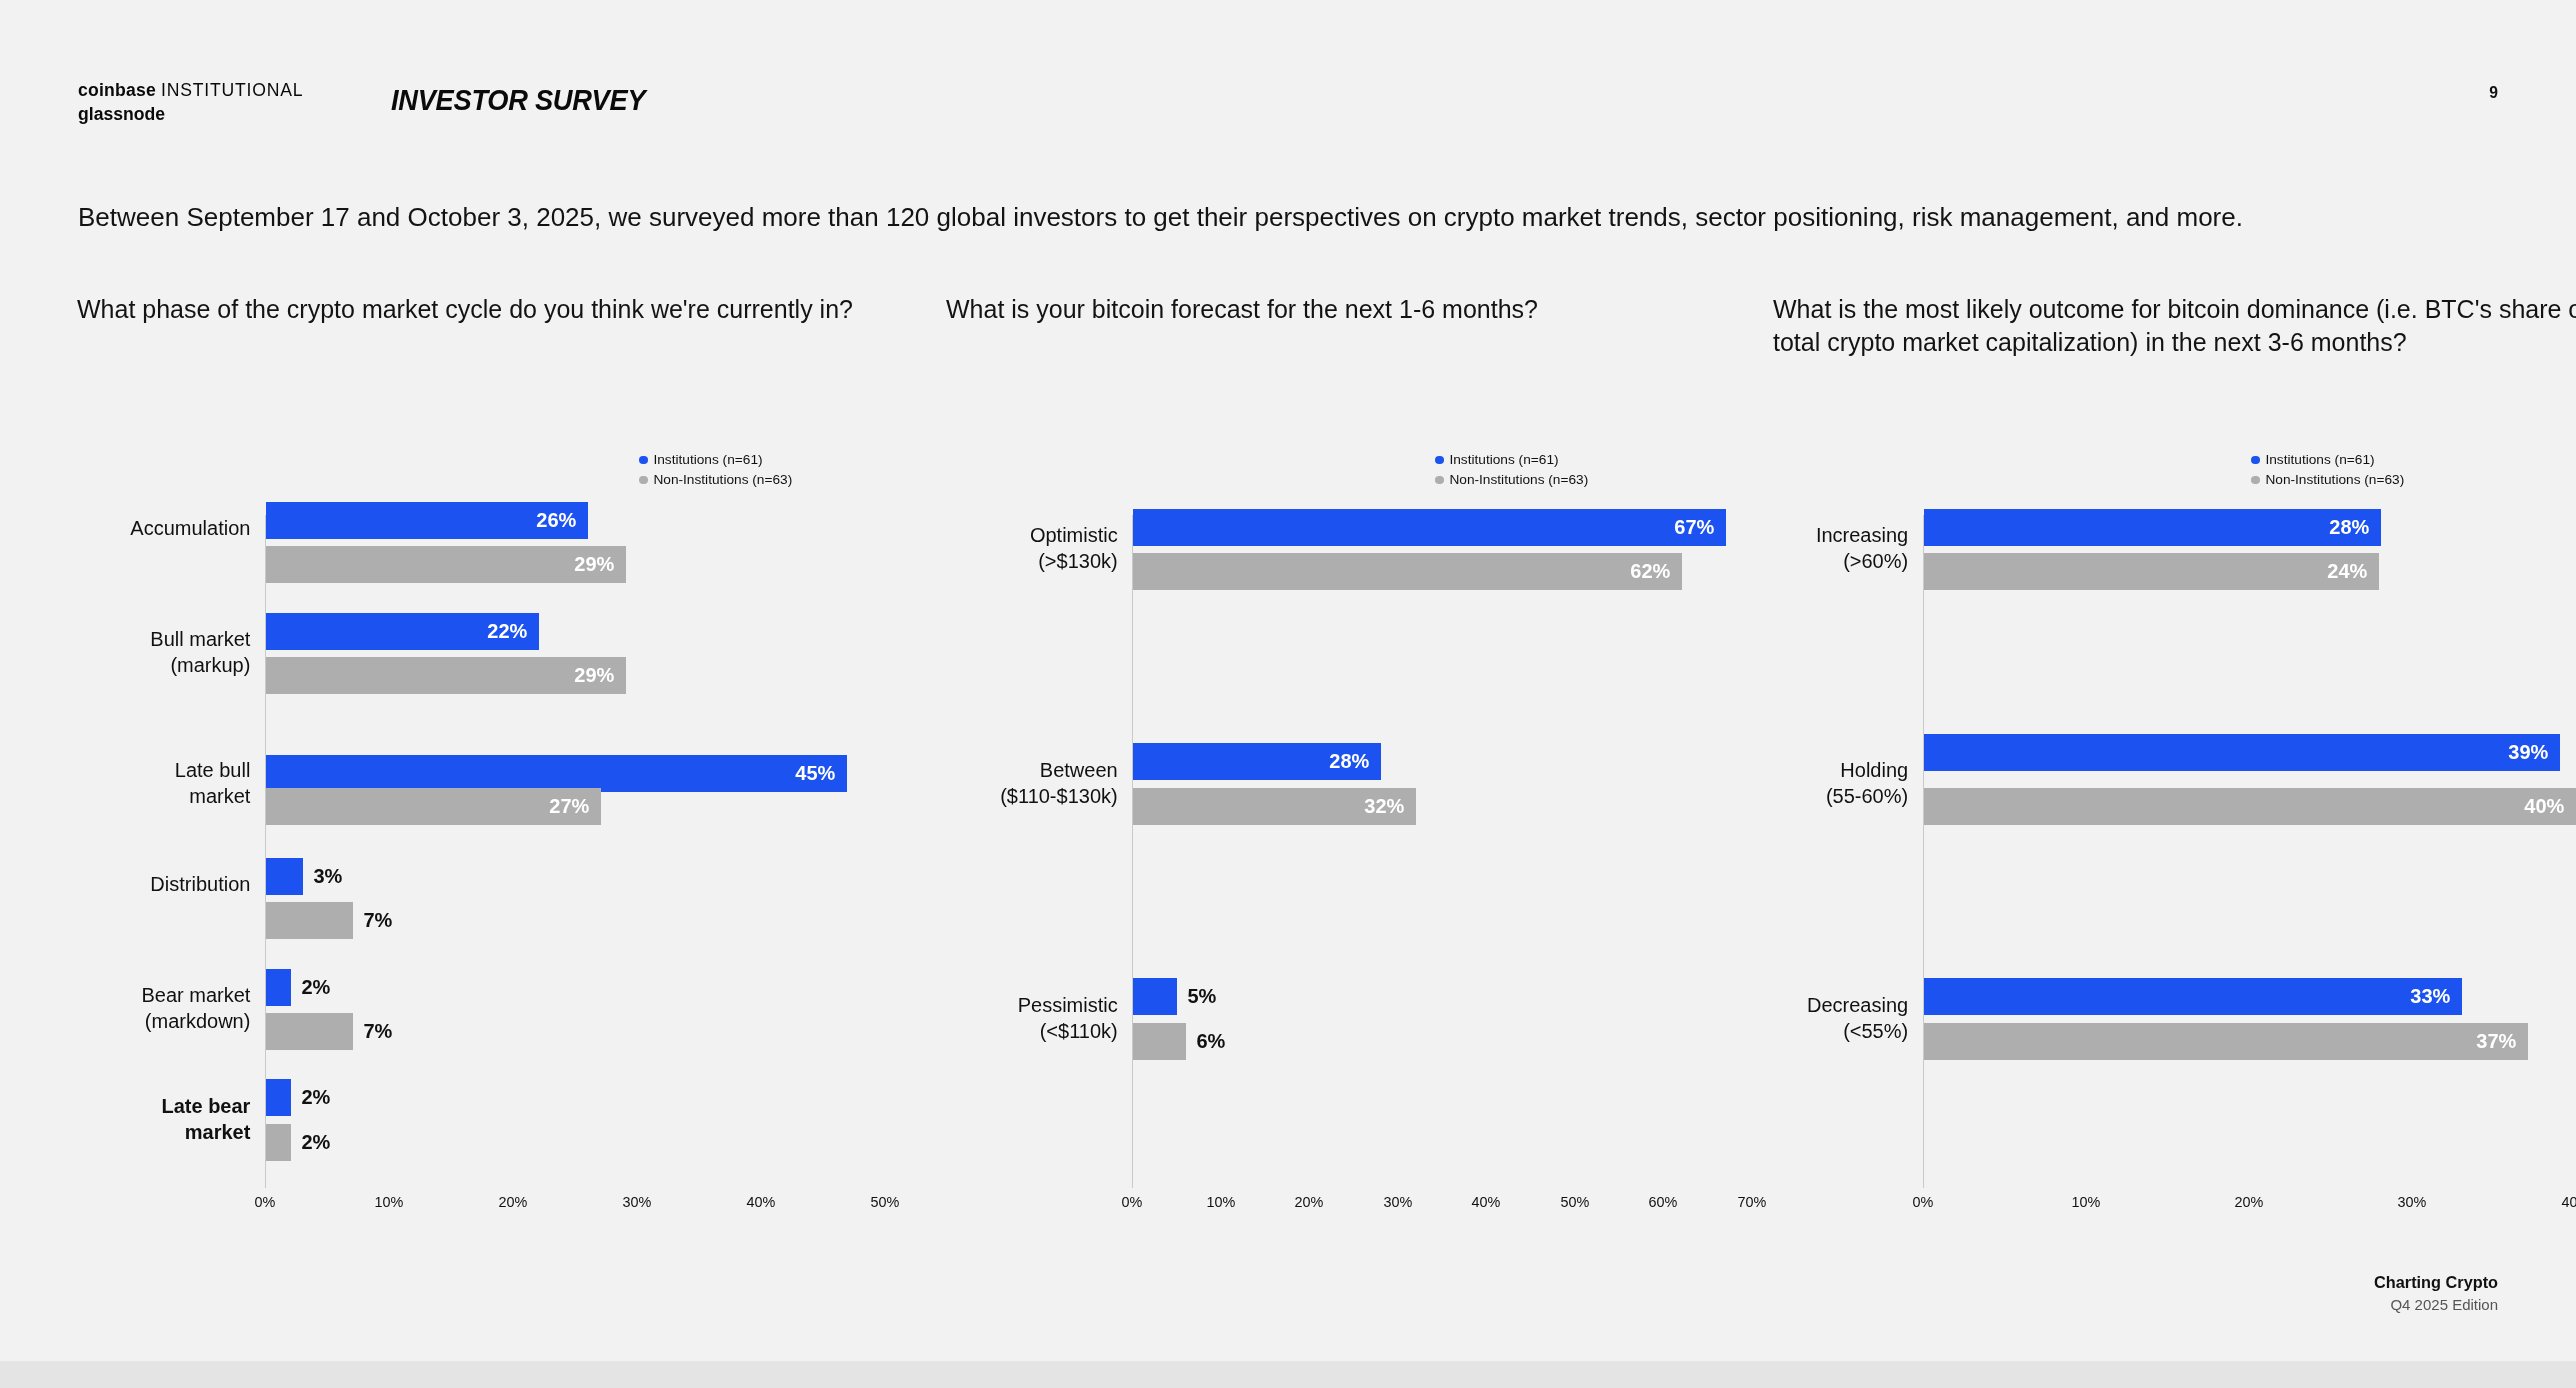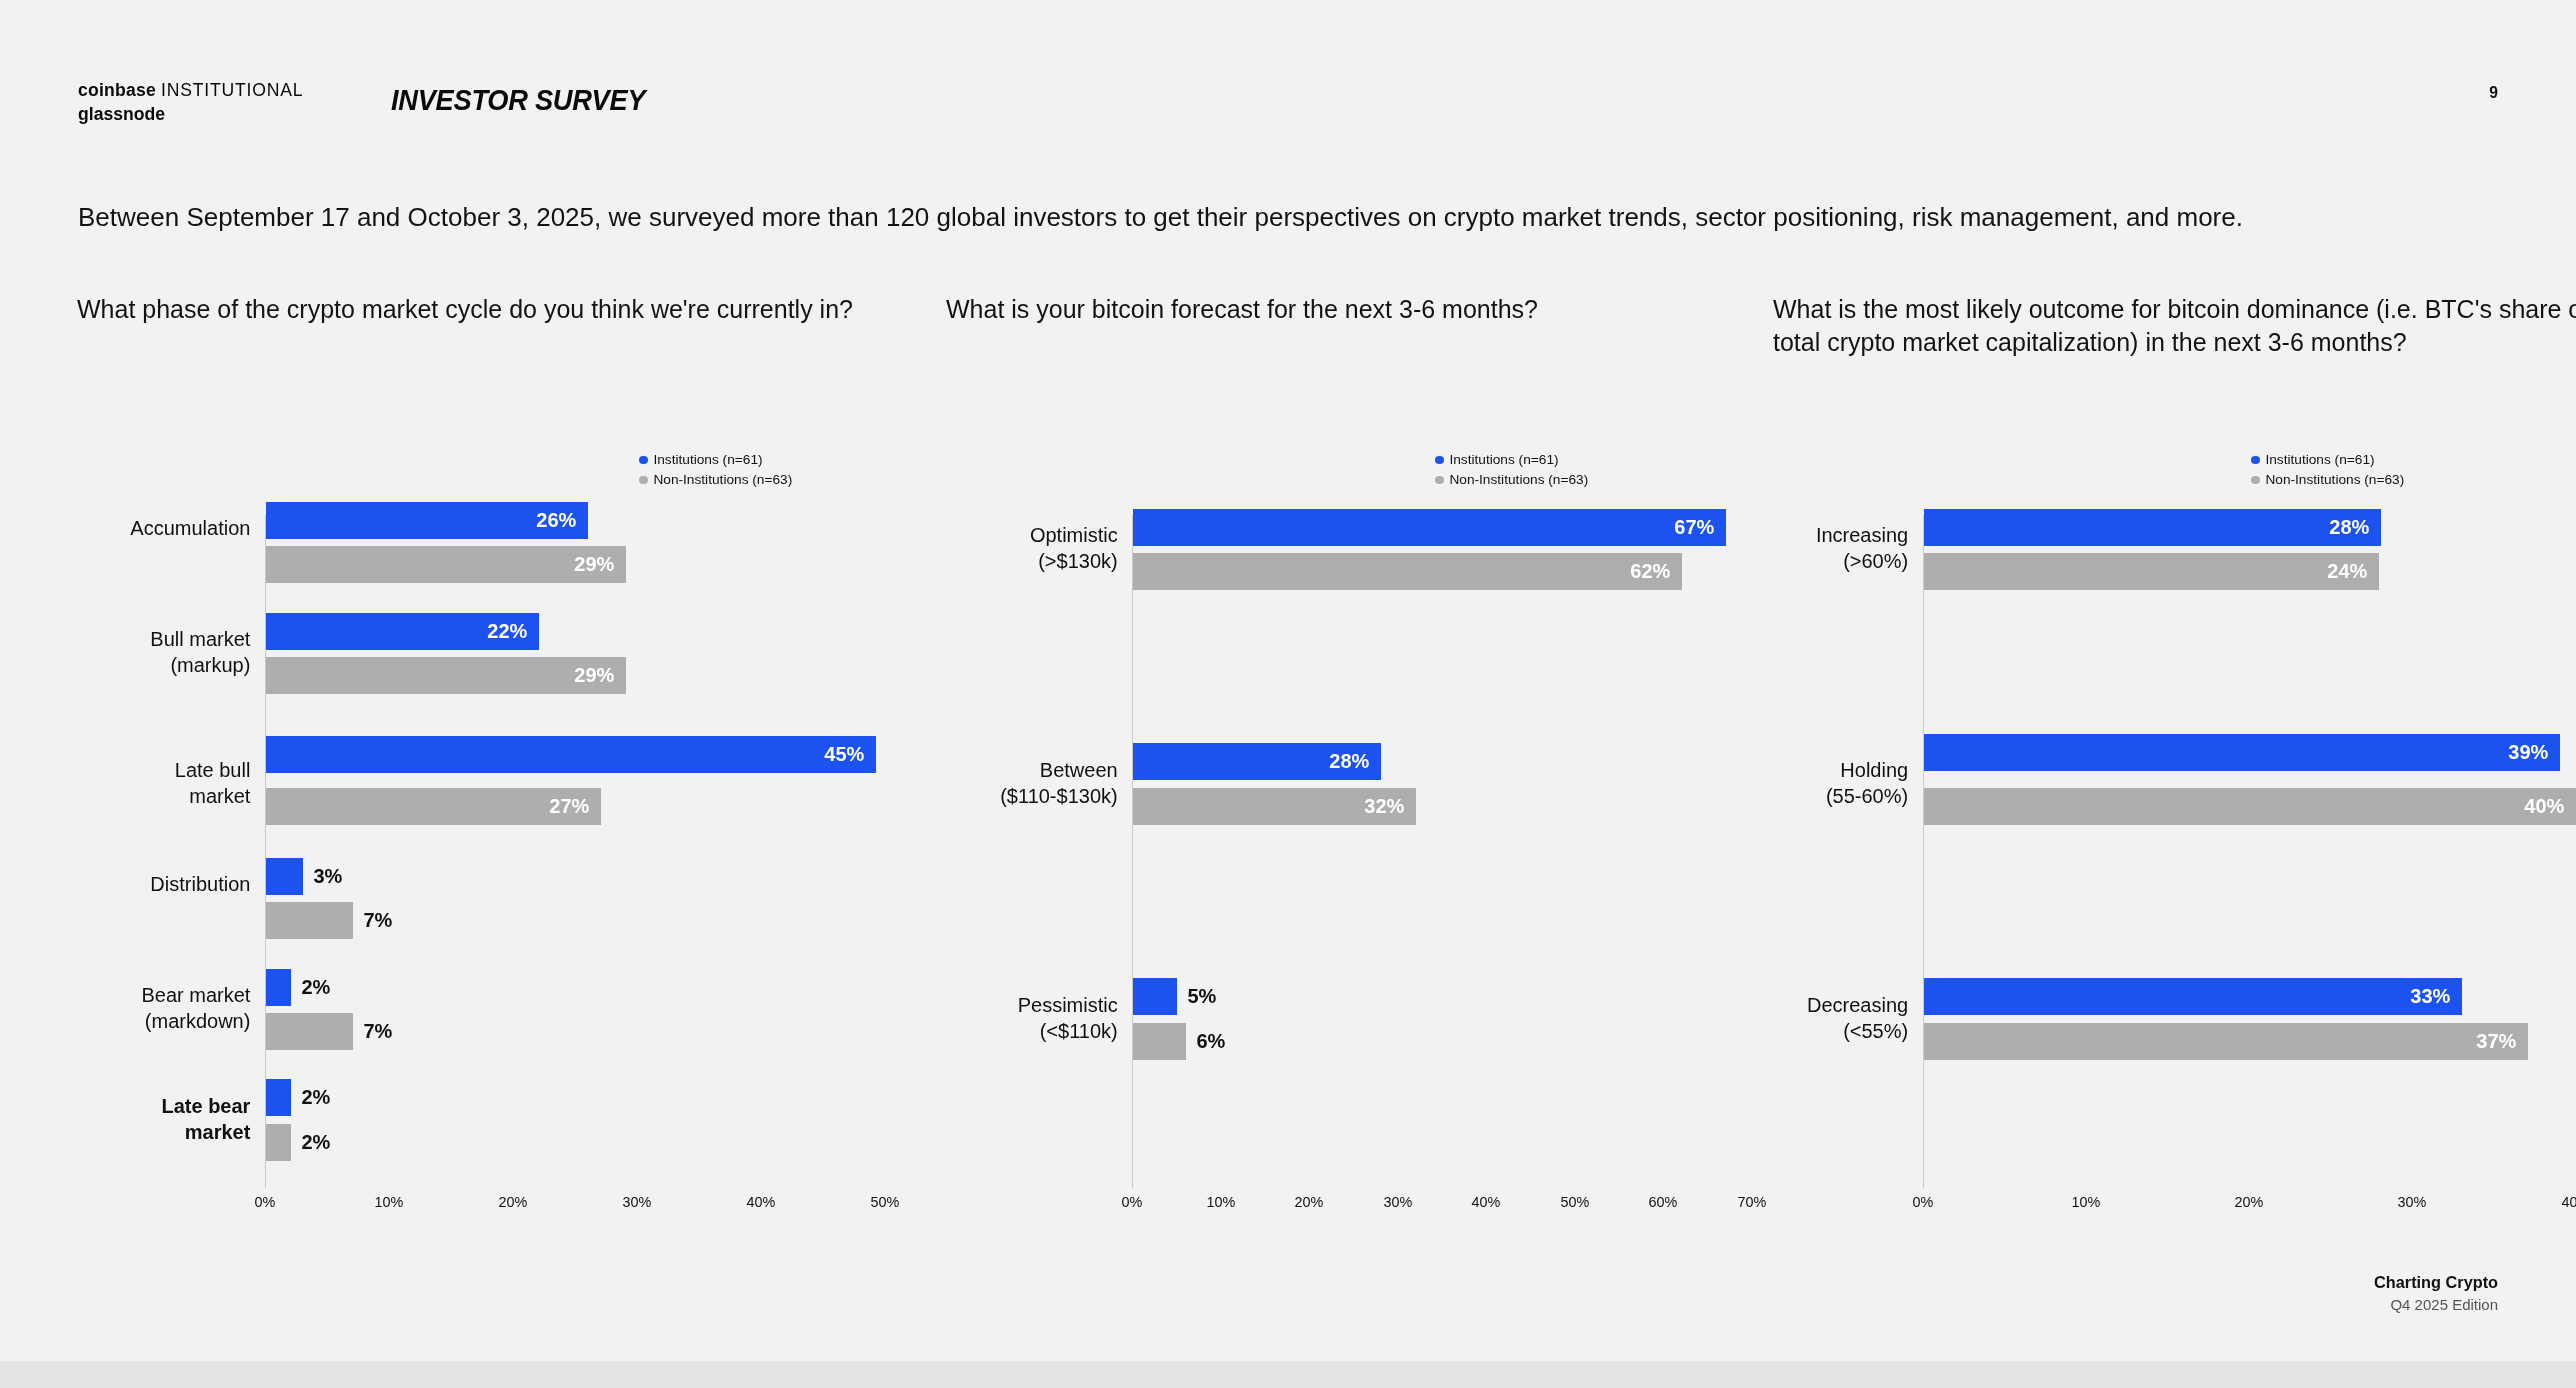--- a/index.html
+++ b/index.html
@@ -211,21 +211,21 @@
     <div class="deck-title">INVESTOR SURVEY</div>
     <div class="page-number">9</div>
   </div>
 
   <div class="intro">Between September 17 and October 3, 2025, we surveyed more than 120 global investors to get their perspectives on crypto market trends, sector positioning, risk management, and more.</div>
 
   <div class="col col-1">
     <div class="q-title">What phase of the crypto market cycle do you think we're currently in?</div>
   </div>
   <div class="col col-2">
-    <div class="q-title">What is your bitcoin forecast for the next 3-6 months?</div>
+    <div class="q-title">What is your bitcoin forecast for the next 1-6 months?</div>
   </div>
   <div class="col col-3">
     <div class="q-title">What is the most likely outcome for bitcoin dominance (i.e. BTC's share of total crypto market capitalization) in the next 3-6 months?</div>
   </div>
 
   <div class="legend legend-1">
     <div class="legend-row">
       <span class="legend-dot" style="background:#1c52f0"></span>
       <span>Institutions (n=61)</span>
     </div>
@@ -273,21 +273,21 @@
       <div class="bar inst" style="left: 189px; width: 273px; top: 111px;">
         <span class="bar-val">22%</span>
       </div>
       <div class="bar non" style="left: 189px; width: 360px; top: 155px;">
         <span class="bar-val">29%</span>
       </div>
       <div class="cat-label" style="left: 10.4px; width: 163px; top: 256px;">
         <div>Late bull</div>
         <div>market</div>
       </div>
-      <div class="bar inst" style="left: 189px; width: 581px; top: 234px; padding-left: 29px;">
+      <div class="bar inst" style="left: 189px; width: 581px; top: 253px;">
         <span class="bar-val">45%</span>
       </div>
       <div class="bar non" style="left: 189px; width: 335px; top: 286px;">
         <span class="bar-val">27%</span>
       </div>
       <div class="cat-label" style="left: 10.4px; width: 163px; top: 370px;">
         <div>Distribution</div>
       </div>
       <div class="bar inst" style="left: 189px; width: 37px; top: 356px;">
         <span class="bar-val outside">3%</span>

